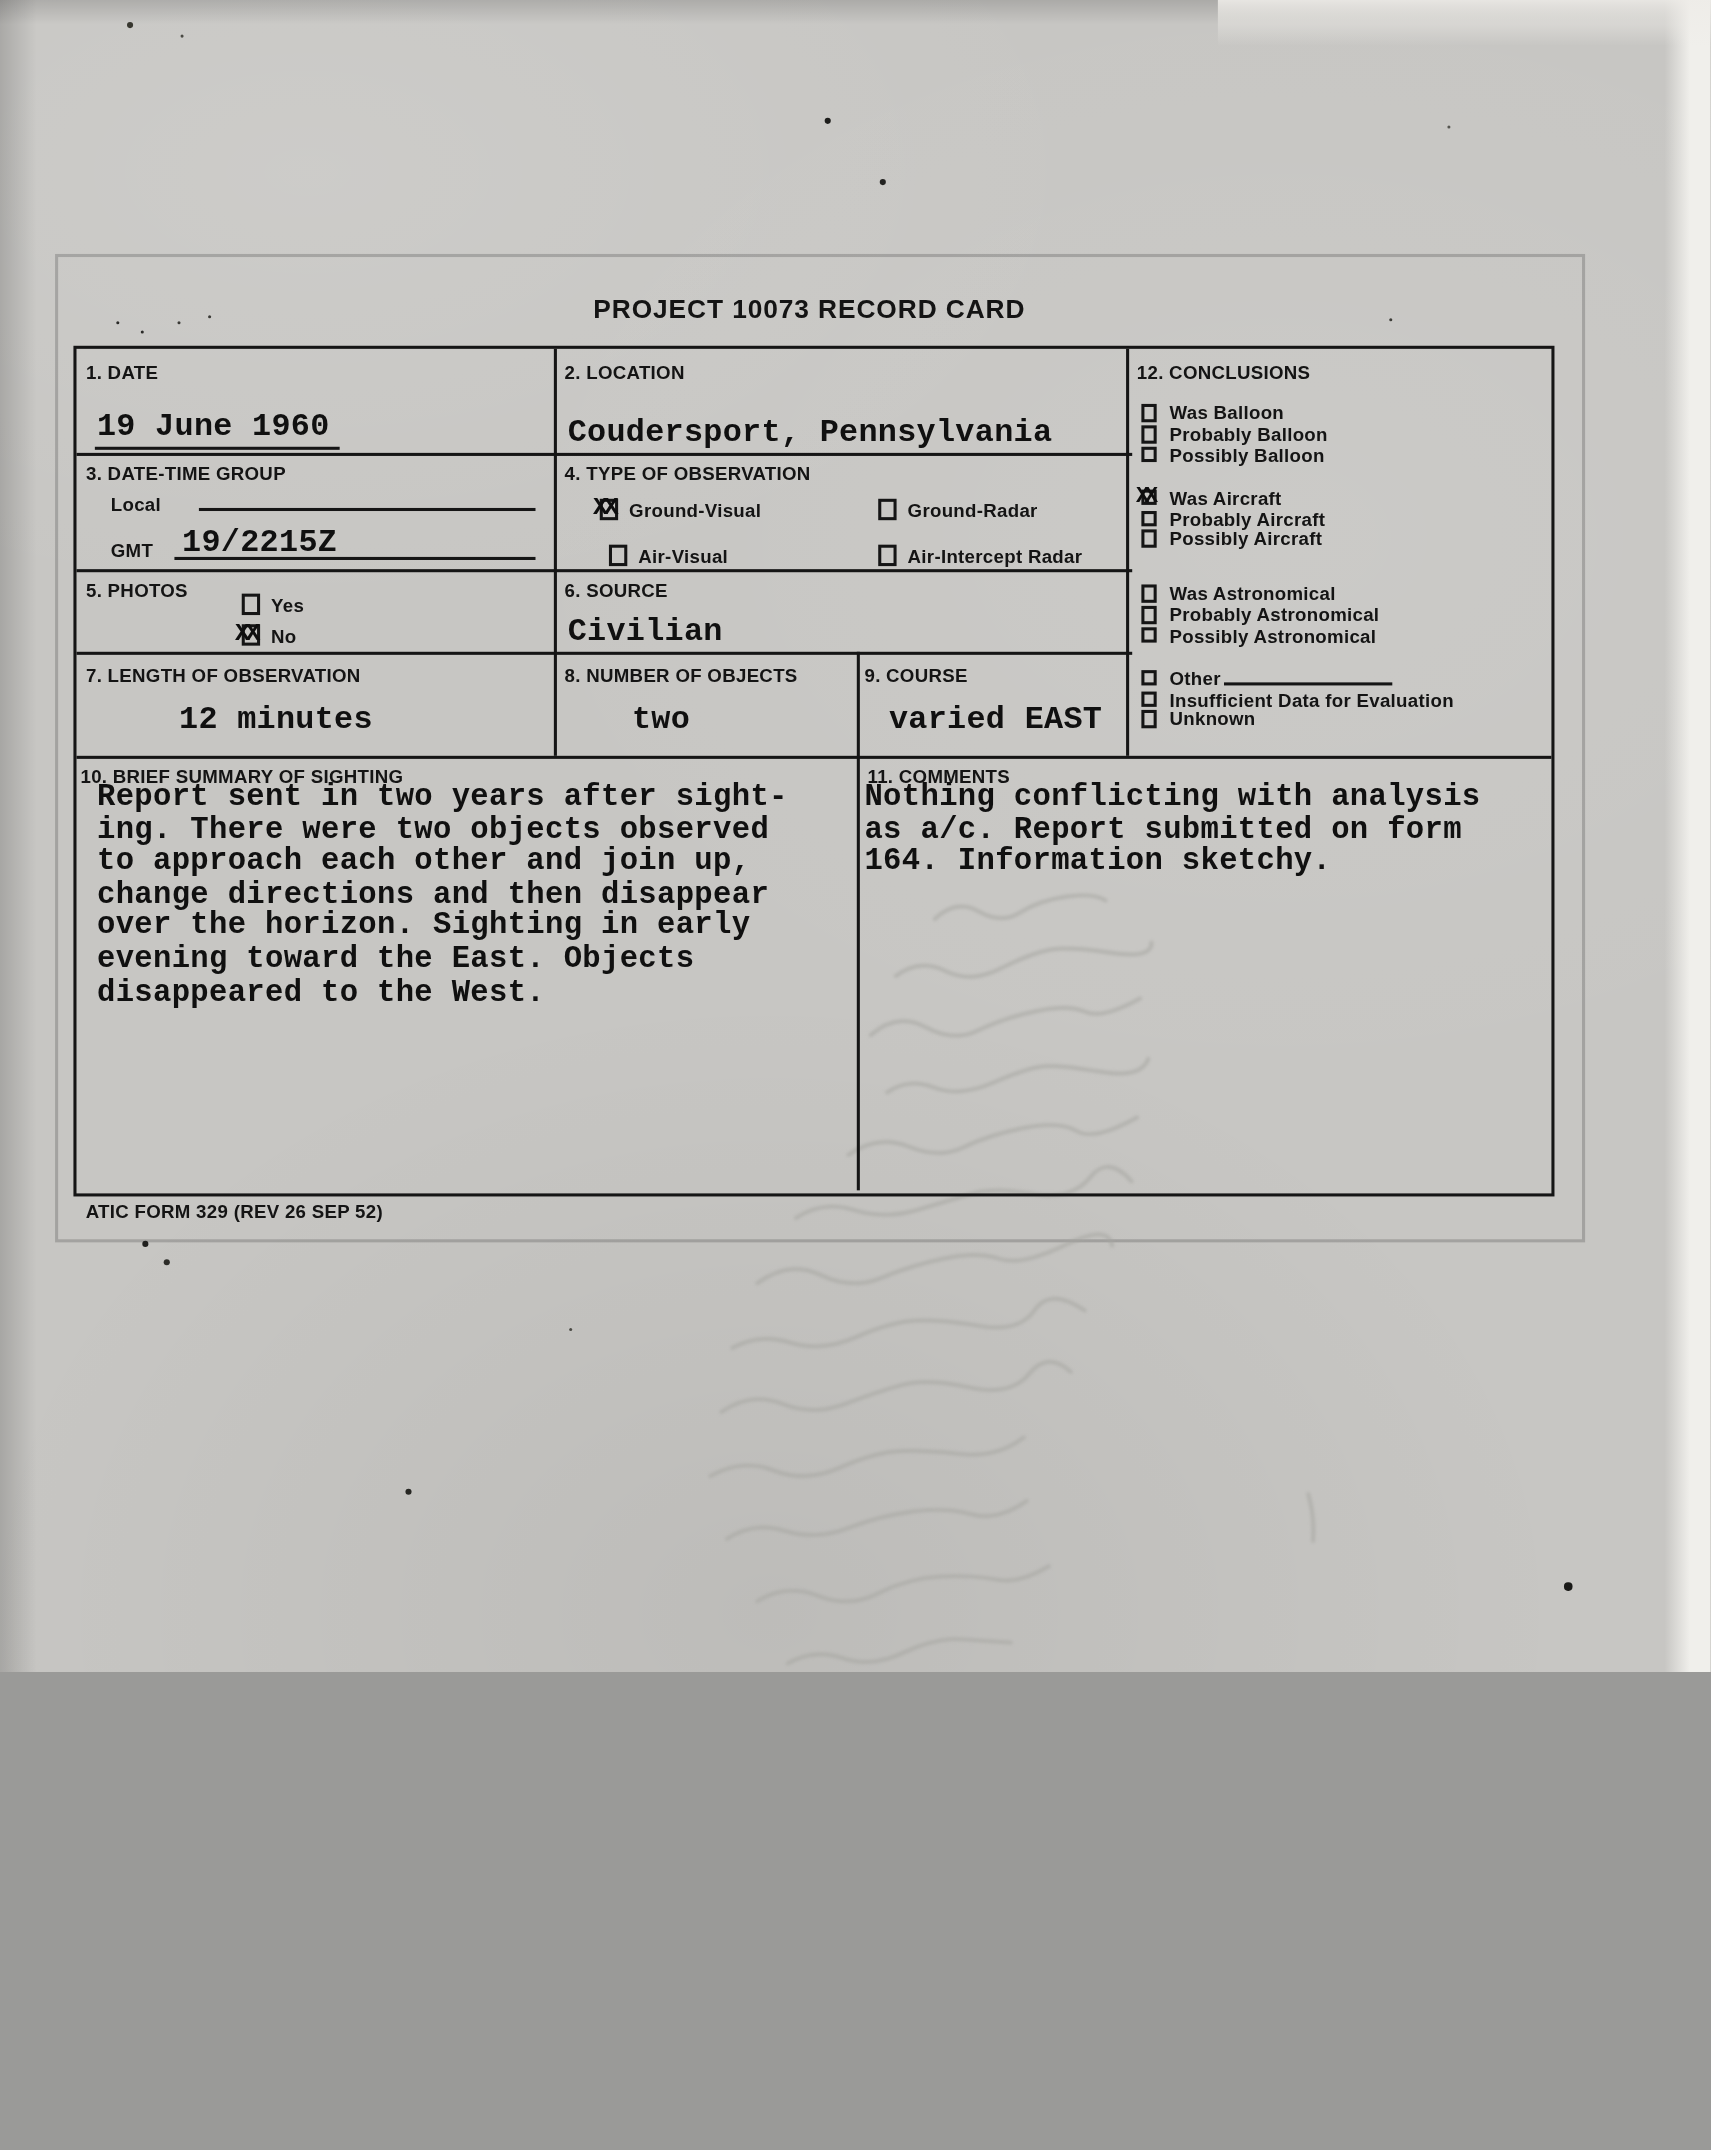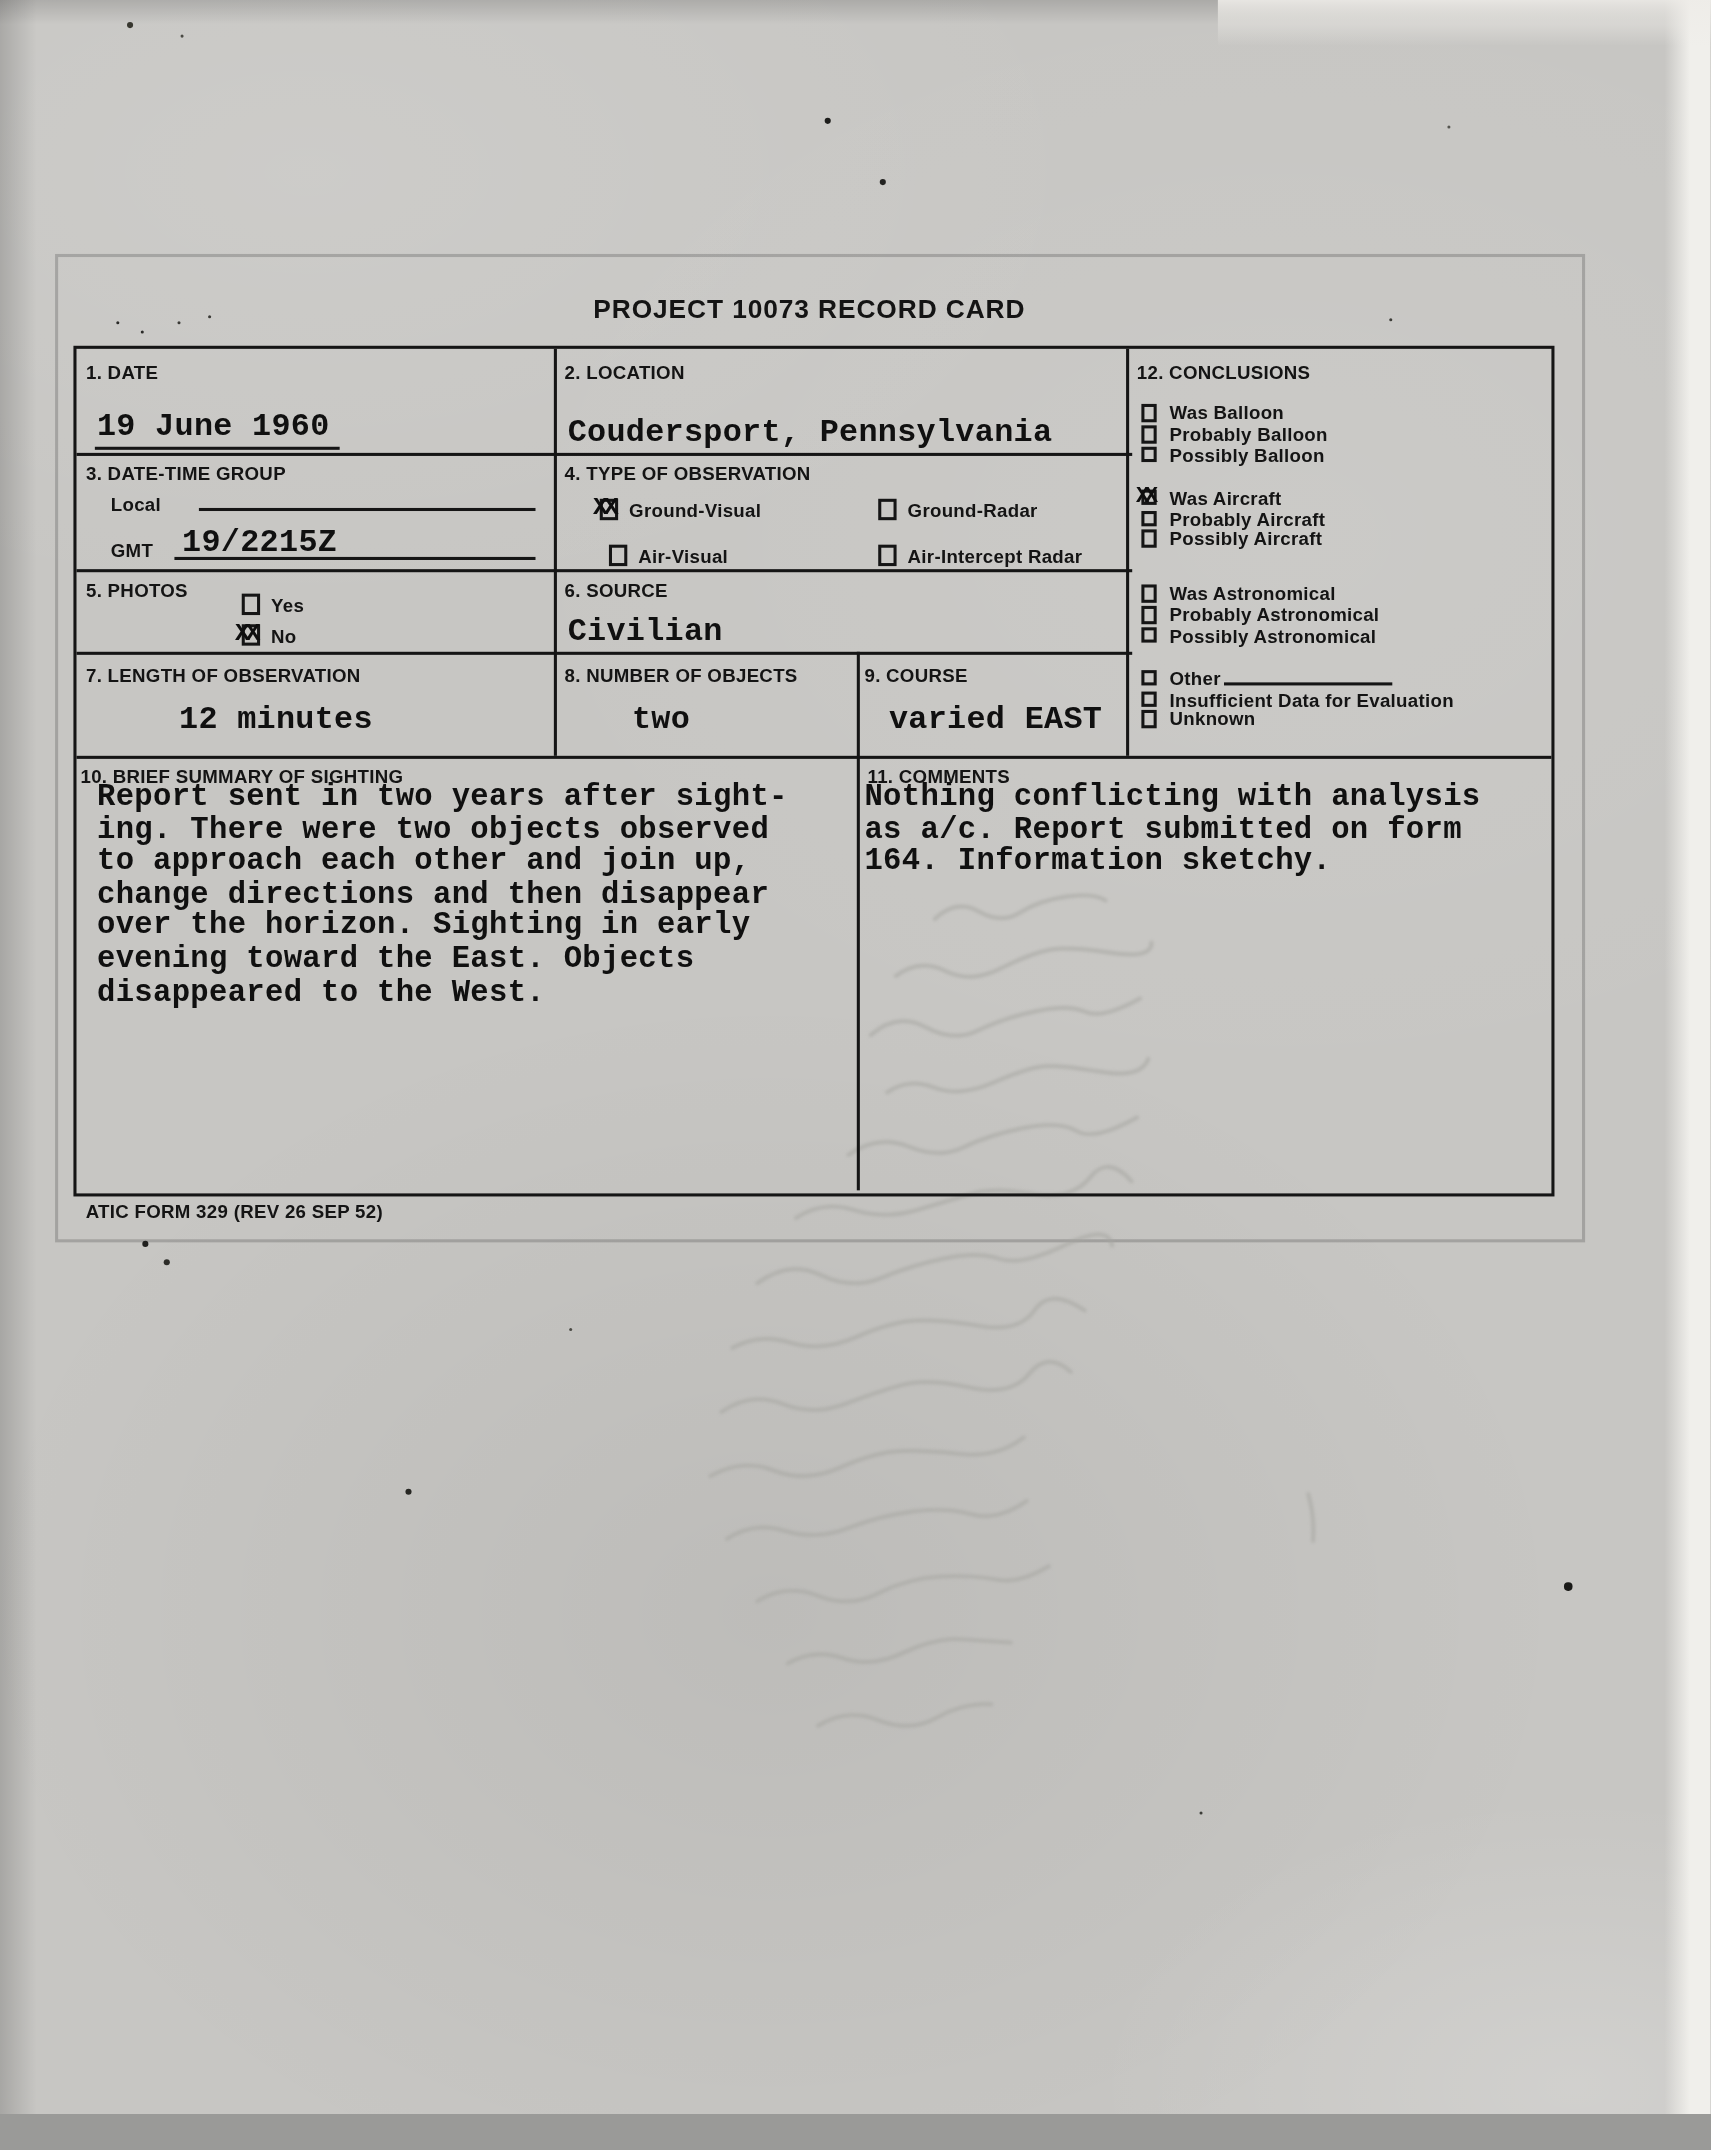--- a/index.html
+++ b/index.html
@@ -1,16 +1,16 @@
 <!DOCTYPE html>
 <html style="font-size:7.2px"><head>
 <meta charset="utf-8">
 <style>
   html,body{margin:0;padding:0;background:#9a9a98;}
-  .viewport{position:relative;width:1711px;height:2114px;overflow:hidden;}
+  .viewport{position:relative;width:1711px;height:1672px;overflow:hidden;}
   .design{position:relative;width:559px;height:703px;transform:scale(3.06);transform-origin:0 0;
     background:
       radial-gradient(407px 226px at 18% 8%, rgba(255,255,255,0.10), transparent 65%),
       radial-gradient(452px 316px at 75% 25%, rgba(255,255,255,0.07), transparent 60%),
       radial-gradient(407px 316px at 45% 75%, rgba(0,0,0,0.05), transparent 65%),
       radial-gradient(226px 136px at 92% 97%, rgba(255,255,255,0.18), transparent 70%),
       #c7c6c3;
     font-family:"Liberation Sans", sans-serif; color:#141414;}
   
   .edge-left{position:absolute;left:0;top:0;width:11.7px;height:703px;background:linear-gradient(90deg,rgba(0,0,0,0.16),rgba(0,0,0,0));}

